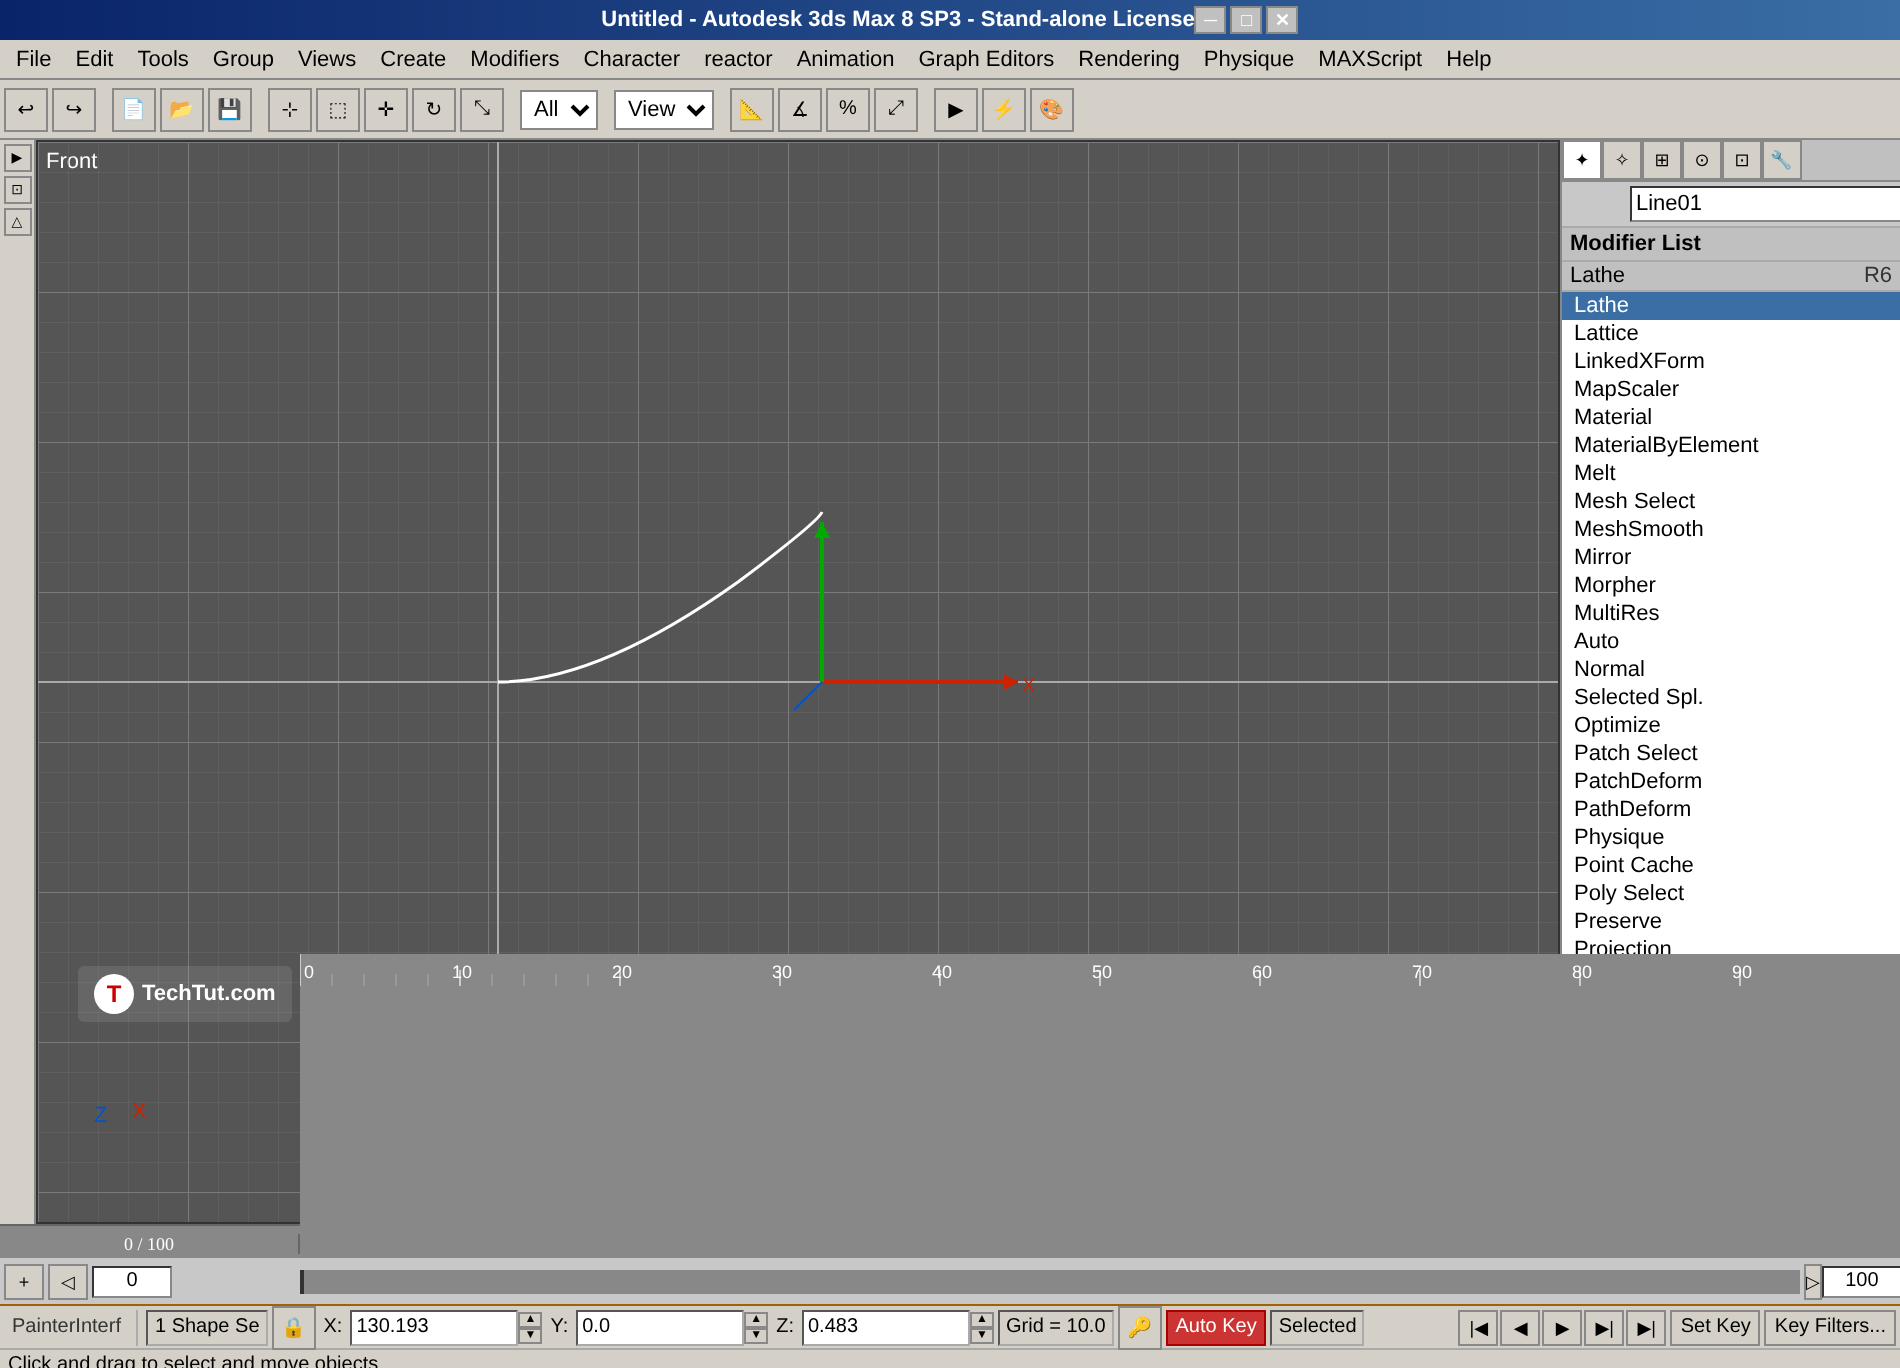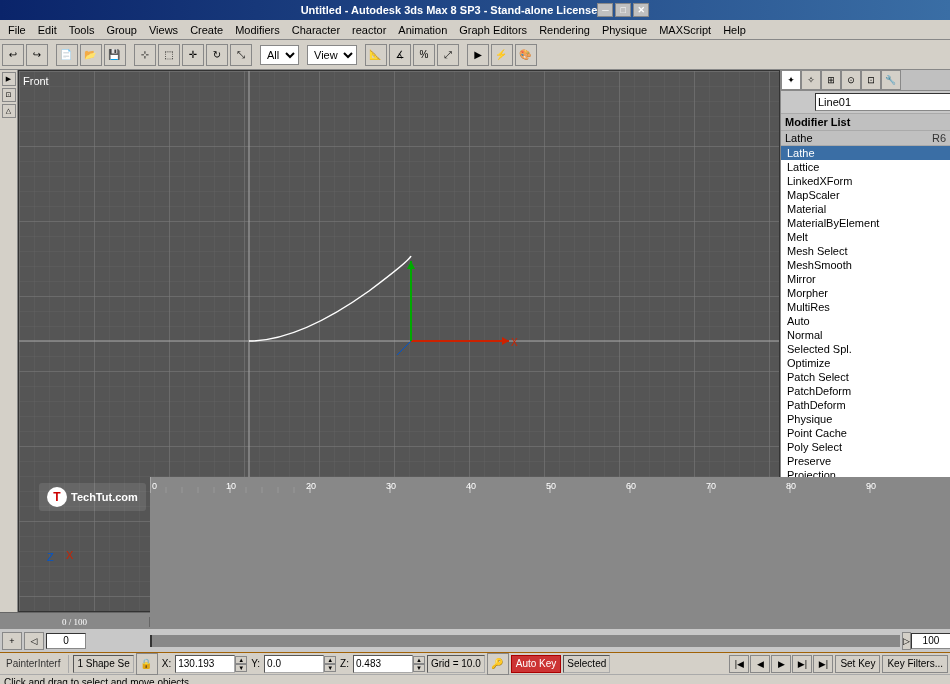--- a/index.html
+++ b/index.html
@@ -239,21 +239,21 @@
       height: 18px;
       padding: 0 3px;
       font-size: 10px;
       display: flex; align-items: center;
     }
     .status-label { font-size: 10px; padding: 0 2px; white-space: nowrap; }
     .status-spinbox {
       display: flex;
       align-items: center;
     }
-    .spin-input { border: 1px inset #aaa; height: 18px; width: 60px; font-size: 10px; background: white; padding: 0 2px; }
+    .spin-input { border: 1px inset #aaa; height: 18px; width: 84px; font-size: 10px; background: white; padding: 0 2px; }
     .spin-arrows { display: flex; flex-direction: column; }
     .spin-up, .spin-down { width: 12px; height: 8px; background: #d4d0c8; border: 1px solid #888; font-size: 6px; display: flex; align-items: center; justify-content: center; cursor: pointer; line-height: 1; }
     .bb-btn { height: 18px; padding: 0 4px; background: #d4d0c8; border: 1px solid #888; font-size: 10px; cursor: pointer; white-space: nowrap; }
 
     
     #transport {
       display: flex;
       align-items: center;
       gap: 1px;
       margin-left: auto;

